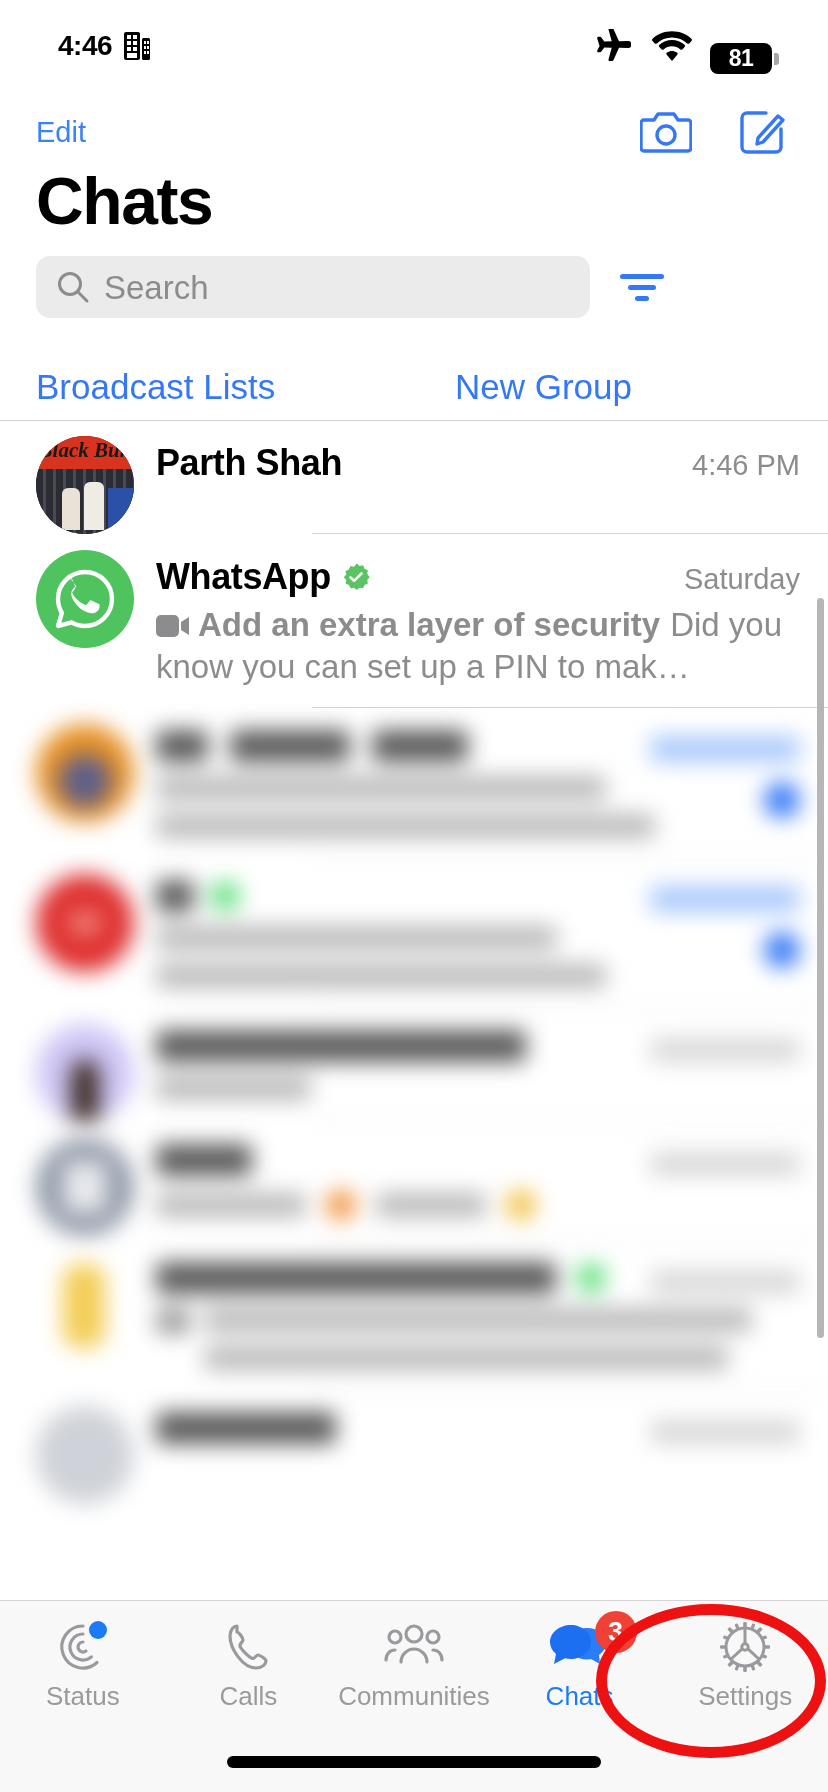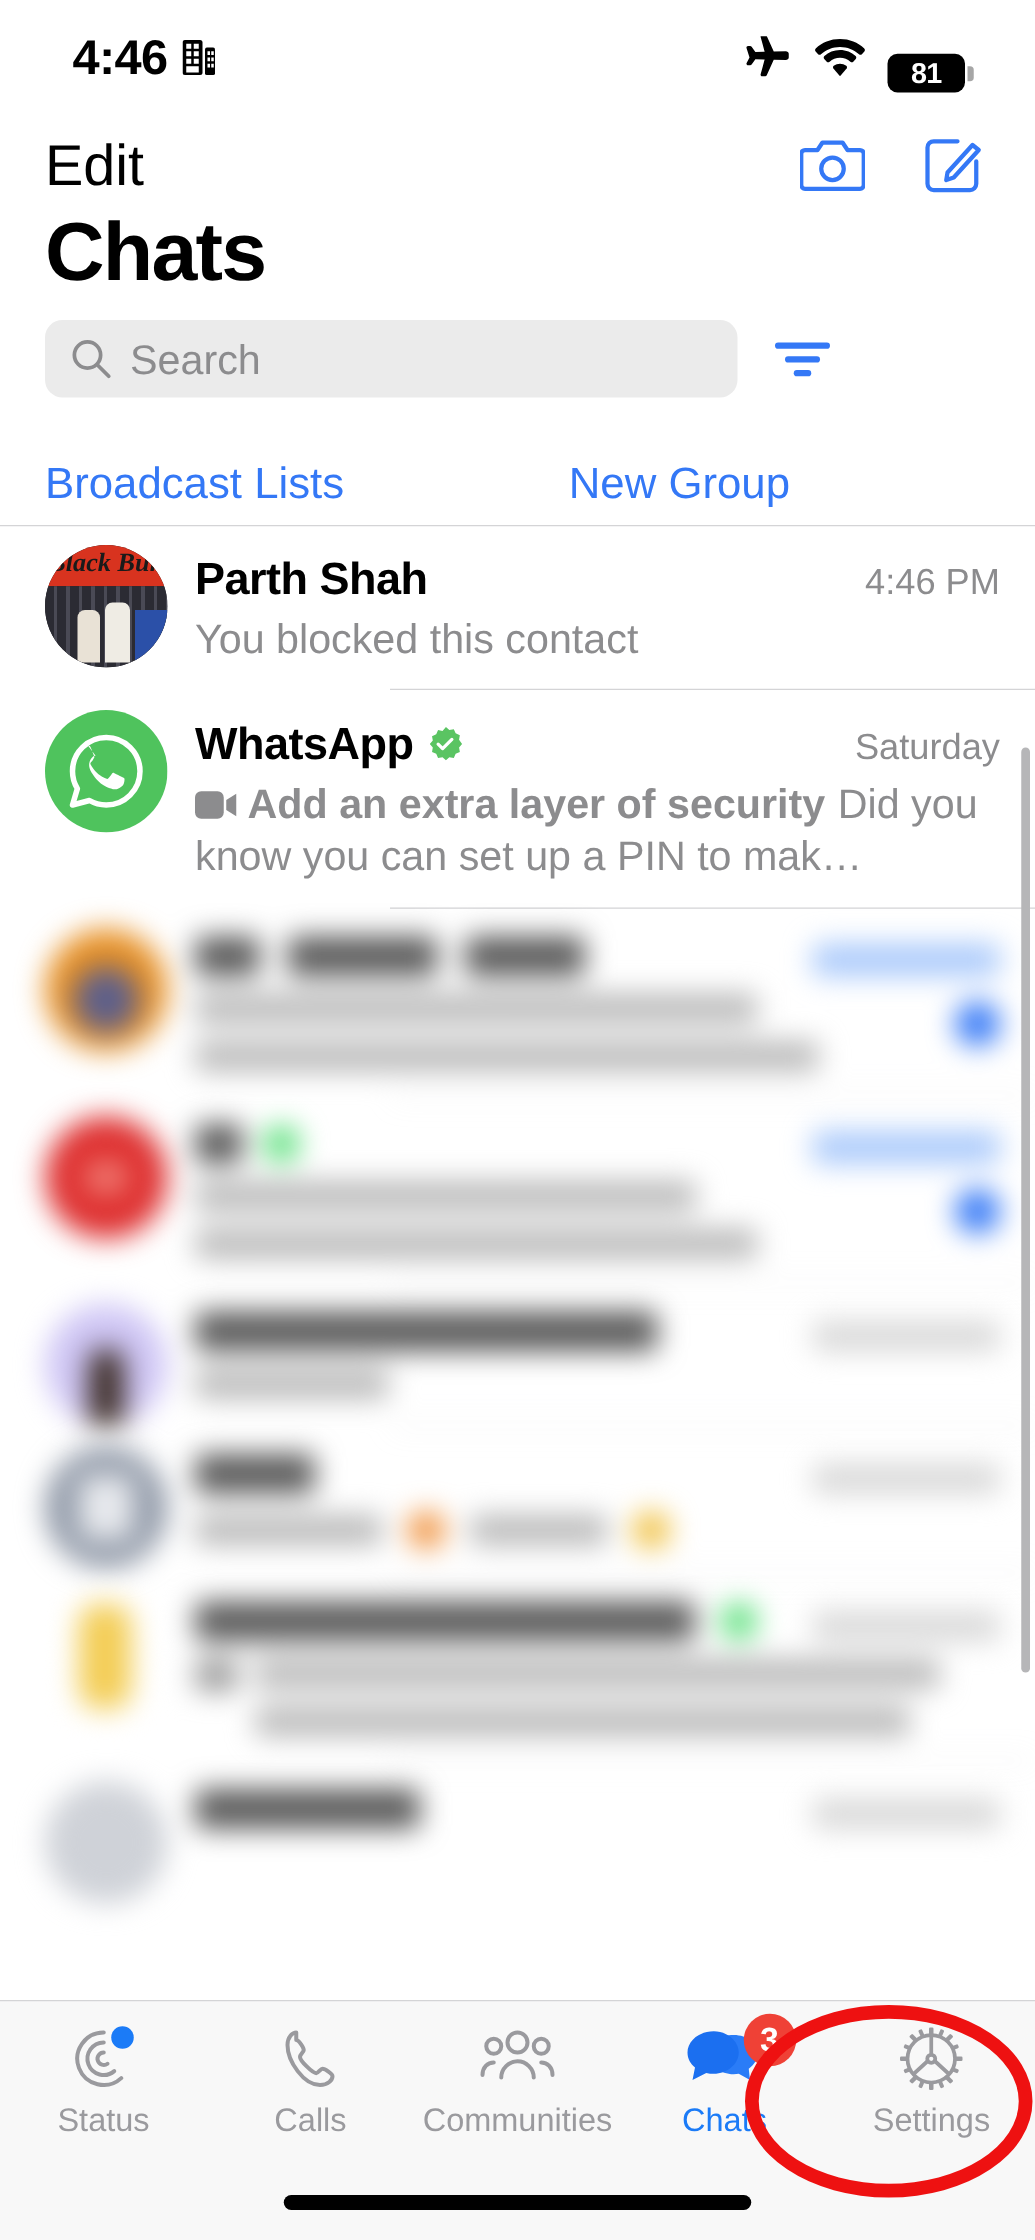--- a/index.html
+++ b/index.html
@@ -11,40 +11,40 @@
   }
   .phone { position:relative; width:828px; height:1792px; background:#fff; overflow:hidden; }
 
   
   .statusbar{
     position:absolute; top:0; left:0; width:828px; height:92px;
     display:flex; align-items:center; justify-content:space-between;
     padding:0 56px 0 58px;
   }
   .sb-left{ display:flex; align-items:center; gap:12px; }
-  .sb-time{ font-size:39px; font-weight:700; color:#000; letter-spacing:-0.5px; line-height:1; }
+  .sb-time{ font-size:28px; font-weight:700; color:#000; letter-spacing:-0.5px; line-height:1; }
   .sb-rec{ display:block; }
   .sb-right{ display:flex; align-items:center; gap:17px; }
   .battery{
     position:relative; width:62px; height:31px; border-radius:8px; background:#000;
     display:flex; align-items:center; justify-content:center;margin-top:24px;
   }
   .battery::after{
     content:""; position:absolute; right:-7px; top:10px; width:5px; height:12px;
     border-radius:0 3px 3px 0; background:rgba(0,0,0,.35);
   }
   .battery span{ color:#fff; font-size:23px; font-weight:700; letter-spacing:-0.5px; }
 
   
   .navbar{
     position:absolute; top:92px; left:0; width:828px; height:80px;
     display:flex; align-items:center; justify-content:space-between;
     padding:0 40px 0 36px;
   }
-  .nav-edit{ font-size:46px; color:#000000; line-height:1; }
+  .nav-edit{ font-size:29px; color:#3b82f6; line-height:1; }
   .nav-actions{ display:flex; align-items:center; gap:46px; }
 
   
   .bigtitle{
     position:absolute; top:168px; left:36px;
     font-size:66px; font-weight:700; color:#000; letter-spacing:-1.4px; line-height:1;
   }
 
   
   .searchrow{
@@ -248,21 +248,20 @@
             <div class="p1"></div>
             <div class="p2"></div>
             <div class="blue"></div>
         </div>
       </div>
       <div class="rowbody">
         <div class="rowtop">
           <div class="rowname">Parth Shah</div>
           <div class="rowtime">4:46 PM</div>
         </div>
-        <div class="rowsub">You blocked this contact</div>
         <div class="rowsep"></div>
       </div>
     </div>
 
     <div class="row">
       <div class="avatar">
         <div class="av-wa">
           <svg width="74" height="74" viewBox="0 0 74 74">
             <path d="M37 10c-14.9 0-27 12.1-27 27 0 5 1.4 9.8 3.9 13.9L10 64l13.6-3.6C27.5 62.7 32.1 64 37 64c14.9 0 27-12.1 27-27S51.9 10 37 10z" fill="none" stroke="#fff" stroke-width="4.4" stroke-linejoin="round"></path>
             <path d="M28.5 24.5c-.9 0-1.9.3-2.6 1.2-1 1.1-2.6 3-2.6 6.3 0 3.3 2.3 6.5 2.6 7 .3.4 4.6 7.7 11.4 10.5 5.6 2.3 6.8 1.9 8 1.8 1.6-.2 5-2.2 5.7-4.3.7-2.1.7-3.9.5-4.3-.2-.4-.9-.6-1.8-1.1-1-.5-5.4-2.8-6.2-3.1-.8-.3-1.4-.5-2 .5s-2.3 3-2.8 3.6c-.5.6-1 .7-1.9.2-.9-.5-3.8-1.5-7.3-4.7-2.7-2.5-4.5-5.6-5-6.5-.5-1 0-1.5.4-2 .4-.4 1-1.1 1.4-1.7.5-.6.6-1 1-1.7.3-.6.1-1.2-.1-1.7-.2-.5-1.9-4.8-2.6-6.5-.6-1.4-1.2-1.4-1.7-1.5h-.4z" fill="#fff"></path>

